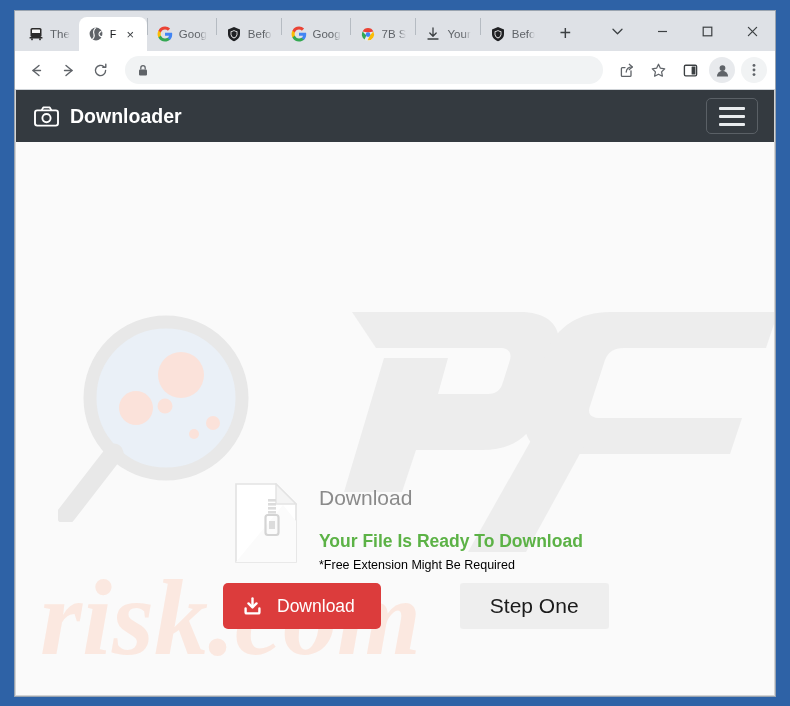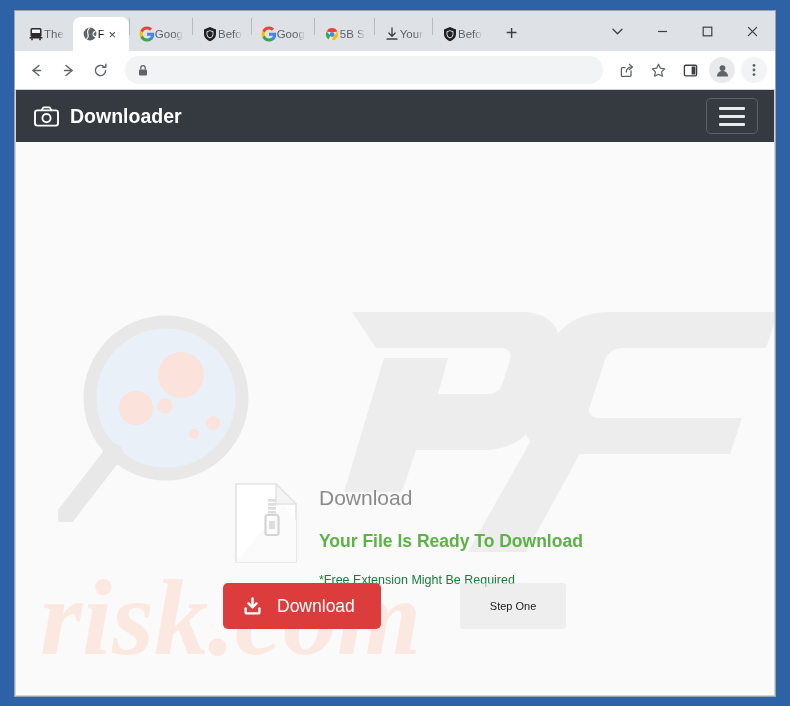--- a/index.html
+++ b/index.html
@@ -39,20 +39,21 @@
     display: flex;
     align-items: flex-end;
     padding-left: 4px;
     position: relative;
     flex: none;
   }
   .tab {
     height: 34px;
     display: flex;
     align-items: center;
+    gap: 6px;
     padding: 0 9px;
     font-size: 11.5px;
     color: #5f6368;
     position: relative;
     border-radius: 8px 8px 0 0;
     white-space: nowrap;
     max-width: 68px;
     overflow: hidden;
   }
   .tab.active {
@@ -236,22 +237,22 @@
   }
   .dl-sub {
     font-size: 17.5px;
     font-weight: bold;
     color: #5cb246;
     margin-top: 20px;
     line-height: 1.25;
   }
   .dl-note {
     font-size: 12.5px;
-    color: #15803d;
-    margin-top: 20px;
+    color: #000000;
+    margin-top: 5px;
   }
 
   .btn-row {
     position: absolute;
     left: 207px; top: 441px;
     display: flex;
     align-items: center;
     gap: 79px;
   }
   .btn-download {
@@ -267,21 +268,21 @@
     font-size: 17.5px;
     font-family: "Liberation Sans", sans-serif;
   }
   .btn-step {
     background: rgba(230,230,230,0.62);
     color: #1b1b1b;
     border: none;
     border-radius: 3px;
     height: 46px;
     padding: 0 30px;
-    font-size: 11px;
+    font-size: 21px;
     font-family: "Liberation Sans", sans-serif;
   }
 </style>
 </head>
 <body>
 
 <div class="desktop">
   <div class="window">
 
     <div class="tabstrip">
@@ -342,21 +343,21 @@
 
       <div class="tab-sep"></div>
       <div class="tab">
         <svg class="fav" viewBox="0 0 16 16">
           <circle cx="8" cy="9.4" r="5.6" fill="#e8eaed"></circle>
           <path d="M2.6 5.5 A6 6 0 0 1 13.4 5.5 L8 6.4 Z" fill="#ea4335"></path>
           <path d="M2.6 5.6 L6.3 9.6 L4.6 13.5 A6 6 0 0 1 2.6 5.6 Z" fill="#34a853"></path>
           <path d="M13.4 5.6 A6 6 0 0 1 7.6 14.3 L9.8 9.6 Z" fill="#fbbc05"></path>
           <circle cx="8" cy="8.6" r="2.3" fill="#4285f4"></circle>
         </svg>
-        <span class="tlabel">5B S</span>
+        <span class="tlabel">7B S</span>
       </div>
 
       <div class="tab-sep"></div>
       <div class="tab">
         <svg class="fav" viewBox="0 0 16 16">
           <path d="M8 2 V9.5 M4.8 7 L8 10.2 L11.2 7" stroke="#3c4043" stroke-width="1.3" fill="none" stroke-linecap="round" stroke-linejoin="round"></path>
           <path d="M3 13 H13" stroke="#3c4043" stroke-width="1.3" stroke-linecap="round"></path>
         </svg>
         <span class="tlabel">Your</span>
       </div>

